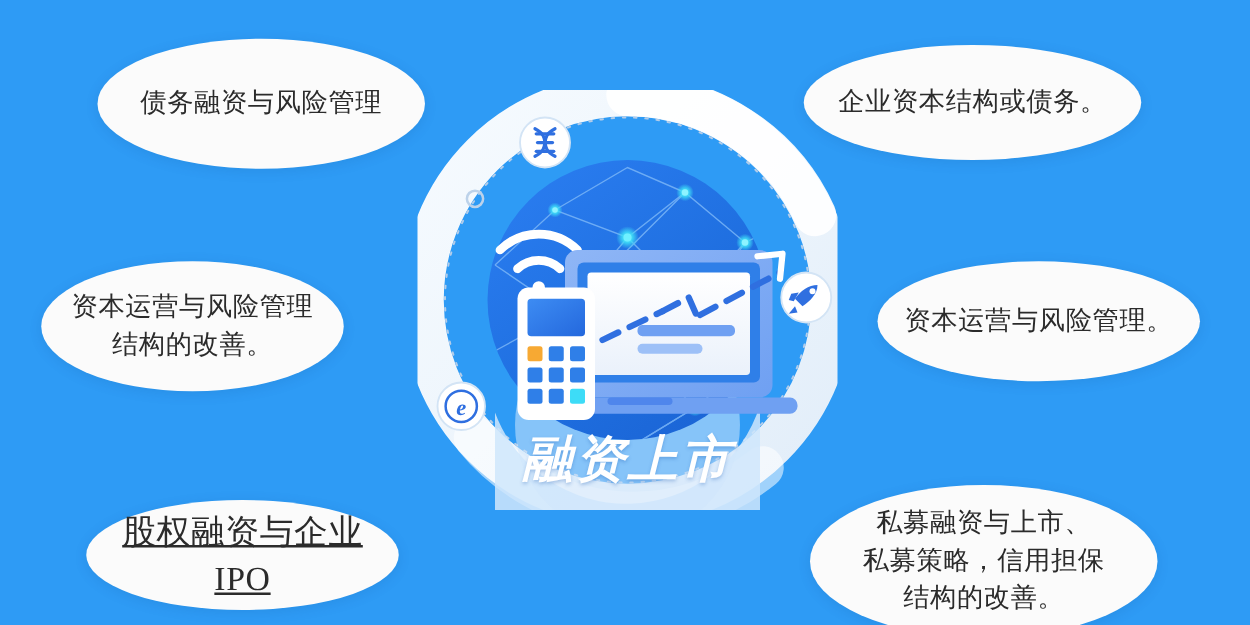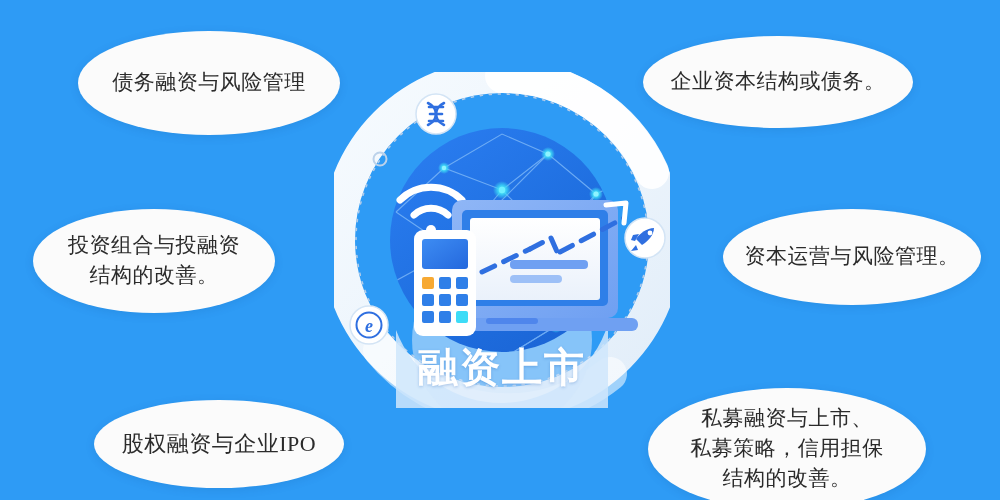--- a/index.html
+++ b/index.html
@@ -35,22 +35,22 @@
     line-height: 1.42;
     letter-spacing: .5px;
     padding: 4px 12px;
     box-sizing: border-box;
   }
   .bubble span { display: block; width: 100%; }
 
   #bubble-tl { left: 78px;  top: 31px;  width: 262px; height: 104px; font-size: 21px; }
   #bubble-tr { left: 643px; top: 36px;  width: 270px; height: 92px;  font-size: 21px; }
   #bubble-ml { left: 33px;  top: 209px; width: 242px; height: 104px; font-size: 21px; }
-  #bubble-mr { left: 723px; top: 209px; width: 258px; height: 96px;  font-size: 21px; justify-content: flex-end; }
-  #bubble-bl { left: 94px;  top: 400px; width: 250px; height: 88px;  font-size: 22px; }
+  #bubble-mr { left: 702px; top: 209px; width: 258px; height: 96px;  font-size: 21px; justify-content: flex-end; }
+  #bubble-bl { left: 69px;  top: 400px; width: 250px; height: 88px;  font-size: 27px; text-decoration: underline; }
   #bubble-br { left: 648px; top: 388px; width: 278px; height: 122px; font-size: 21px; }
 
   
   #hero {
     position: absolute;
     left: 334px;
     top: 72px;
     width: 336px;
     height: 336px;
   }
@@ -61,20 +61,21 @@
     top: 268px;
     width: 336px;
     text-align: center;
     font-family: "Liberation Sans", "DejaVu Sans", sans-serif;
     font-size: 40px;
     font-weight: bold;
     color: #ffffff;
     letter-spacing: 2px;
     text-shadow: 0 1px 3px rgba(25, 90, 180, .30);
     pointer-events: none;
+    font-style: italic;
   }
 </style>
 </head>
 <body style="background: rgb(46, 155, 245);">
 
 <div id="stage" style="background: rgb(46, 155, 245);">
 
   <div id="hero">
     <svg width="336" height="336" viewBox="0 0 336 336" xmlns="http://www.w3.org/2000/svg" aria-hidden="true">
       <defs>
@@ -244,21 +245,21 @@
   </div>
 
   <div class="bubble" id="bubble-tr">
     <span>
       <span>企业资本结构或债务。</span>
     </span>
   </div>
 
   <div class="bubble" id="bubble-ml">
     <span>
-      <span>投资组合与投融资</span>
+      <span>资本运营与风险管理</span>
       <span>结构的改善。</span>
     </span>
   </div>
 
   <div class="bubble" id="bubble-mr">
     <span>
       <span>资本运营与风险管理。</span>
     </span>
   </div>
 

